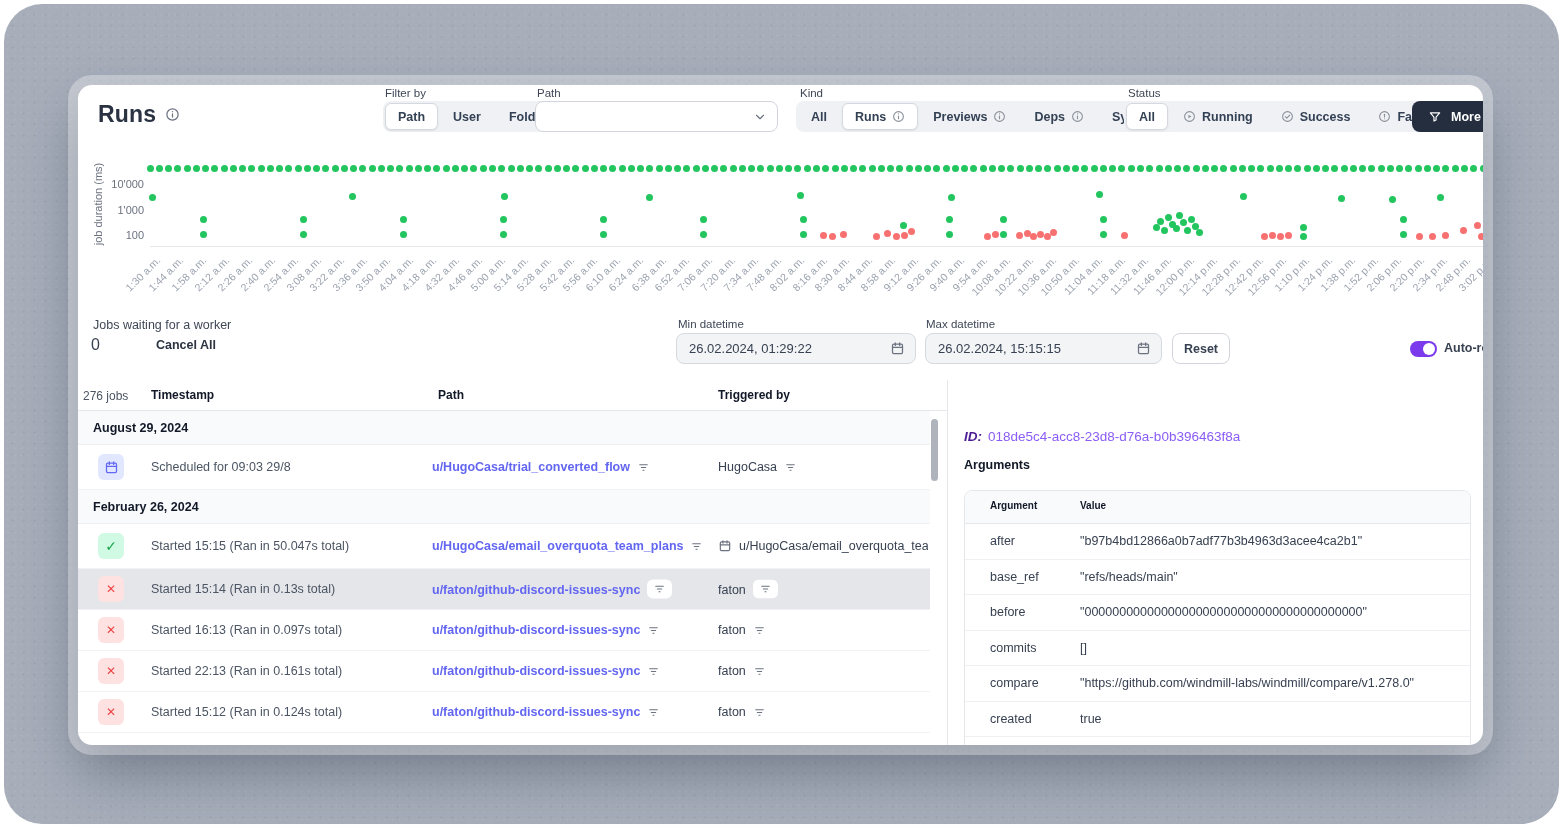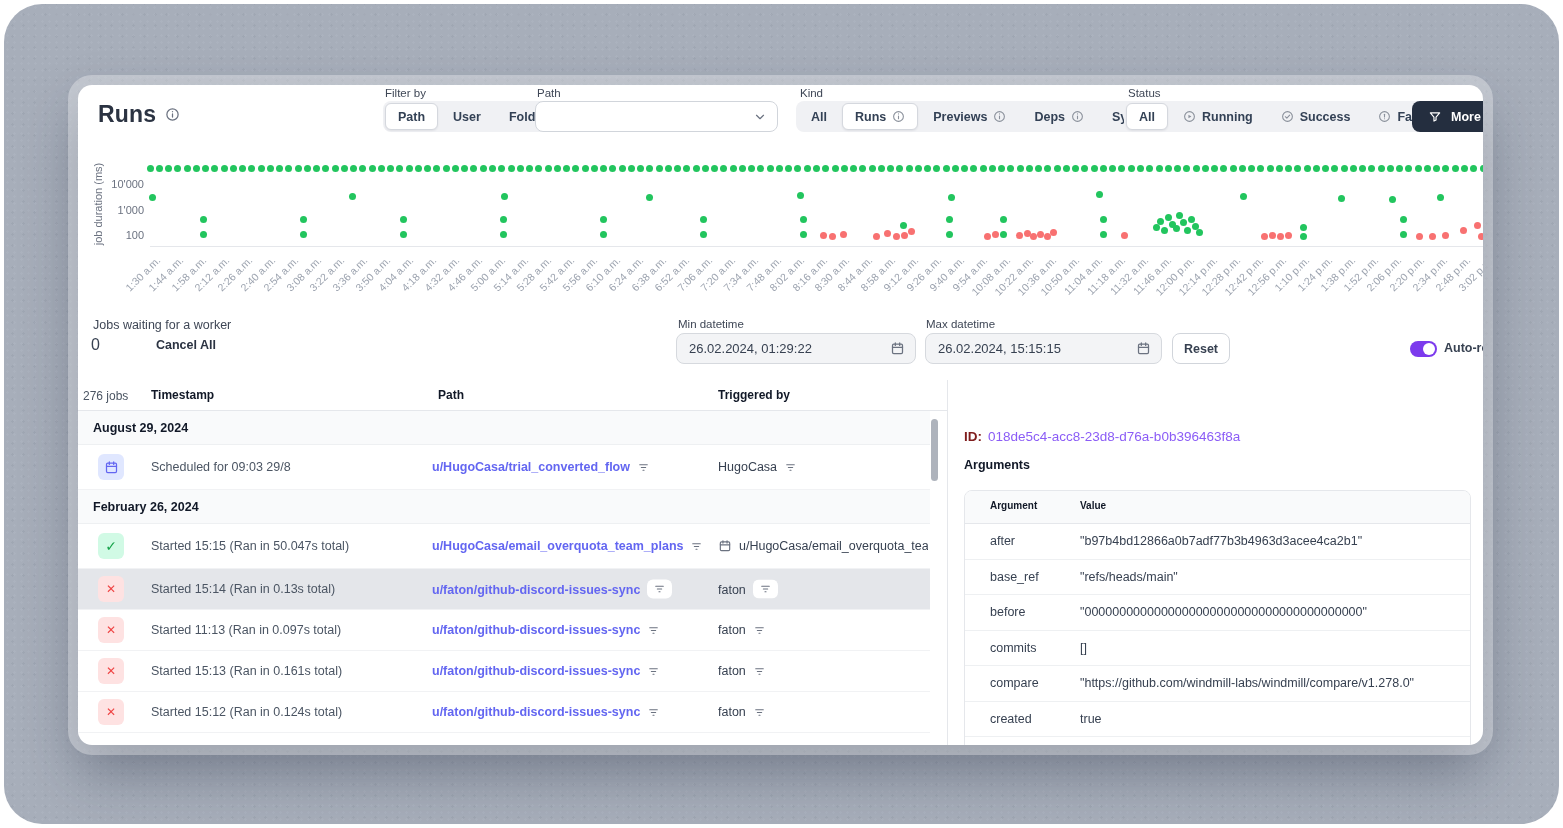--- a/index.html
+++ b/index.html
@@ -79,21 +79,21 @@
   .sbar{position:absolute;left:852px;top:330px;bottom:6px;width:9px;}
   .sbar .thumb{position:absolute;left:1px;top:4px;width:7px;height:62px;border-radius:4px;background:#aeb3bc;cursor:grab;}
 
   
   .rpanel{position:absolute;left:870px;top:295px;right:0;bottom:0;}
   .badges{position:absolute;left:16px;top:14px;display:flex;gap:10px;}
   .badge{display:inline-flex;align-items:center;gap:7px;background:#f3f4f6;border-radius:6px;padding:5px 10px;font-size:13px;font-weight:700;color:#1f2937;}
   .badge .ic{width:14px;height:14px;color:#1f2937;}
   .badge .ic.dim{color:#6b7280;}
   .idline{position:absolute;left:16px;top:49px;font-size:13.5px;}
-  .idline .k{font-weight:700;color:#7f1d1d;}
+  .idline .k{font-weight:700;color:#4c1d95;font-style:italic;}
   .idline .v{color:#8b5cf6;margin-left:6px;cursor:pointer;}
   .argl{position:absolute;left:16px;top:78px;font-size:12.5px;font-weight:700;color:#111827;}
   .argt{position:absolute;left:16px;top:110px;right:12px;border:1px solid #e5e7eb;border-radius:8px 8px 0 0;overflow:hidden;}
   .argh{height:33px;background:#f9fafb;border-bottom:1px solid #e5e7eb;position:relative;}
   .argh span{position:absolute;top:9px;font-size:10px;font-weight:700;color:#111827;}
   .arow{position:relative;height:35.5px;border-bottom:1px solid #eef0f2;}
   .arow span{position:absolute;top:50%;transform:translateY(-50%);font-size:12.5px;color:#374151;white-space:nowrap;}
   .ak{left:25px;}
   .av{left:115px;}
 </style>
@@ -654,21 +654,21 @@
                   <line x1="5" y1="7" x2="19" y2="7"></line>
                   <line x1="8" y1="12" x2="16" y2="12"></line>
                   <line x1="11" y1="17" x2="13" y2="17"></line>
                 </svg>
               </span>
             </button>
           </span>
         </div>
         <div class="jrow">
           <span class="stat failure">✕</span>
-          <span class="c-ts">Started 11:13 (Ran in 0.097s total)</span>
+          <span class="c-ts">Started 16:13 (Ran in 0.097s total)</span>
           <span class="c-path">
             <a class="plink">u/faton/github-discord-issues-sync</a>
             <button class="fbtn">
               <span class="ic" style="width: 13px; height: 13px;">
                 <svg viewBox="0 0 24 24" fill="none" stroke="currentColor" stroke-width="2" stroke-linecap="round" stroke-linejoin="round">
                   <line x1="5" y1="7" x2="19" y2="7"></line>
                   <line x1="8" y1="12" x2="16" y2="12"></line>
                   <line x1="11" y1="17" x2="13" y2="17"></line>
                 </svg>
               </span>
@@ -682,21 +682,21 @@
                   <line x1="5" y1="7" x2="19" y2="7"></line>
                   <line x1="8" y1="12" x2="16" y2="12"></line>
                   <line x1="11" y1="17" x2="13" y2="17"></line>
                 </svg>
               </span>
             </button>
           </span>
         </div>
         <div class="jrow">
           <span class="stat failure">✕</span>
-          <span class="c-ts">Started 15:13 (Ran in 0.161s total)</span>
+          <span class="c-ts">Started 22:13 (Ran in 0.161s total)</span>
           <span class="c-path">
             <a class="plink">u/faton/github-discord-issues-sync</a>
             <button class="fbtn">
               <span class="ic" style="width: 13px; height: 13px;">
                 <svg viewBox="0 0 24 24" fill="none" stroke="currentColor" stroke-width="2" stroke-linecap="round" stroke-linejoin="round">
                   <line x1="5" y1="7" x2="19" y2="7"></line>
                   <line x1="8" y1="12" x2="16" y2="12"></line>
                   <line x1="11" y1="17" x2="13" y2="17"></line>
                 </svg>
               </span>

